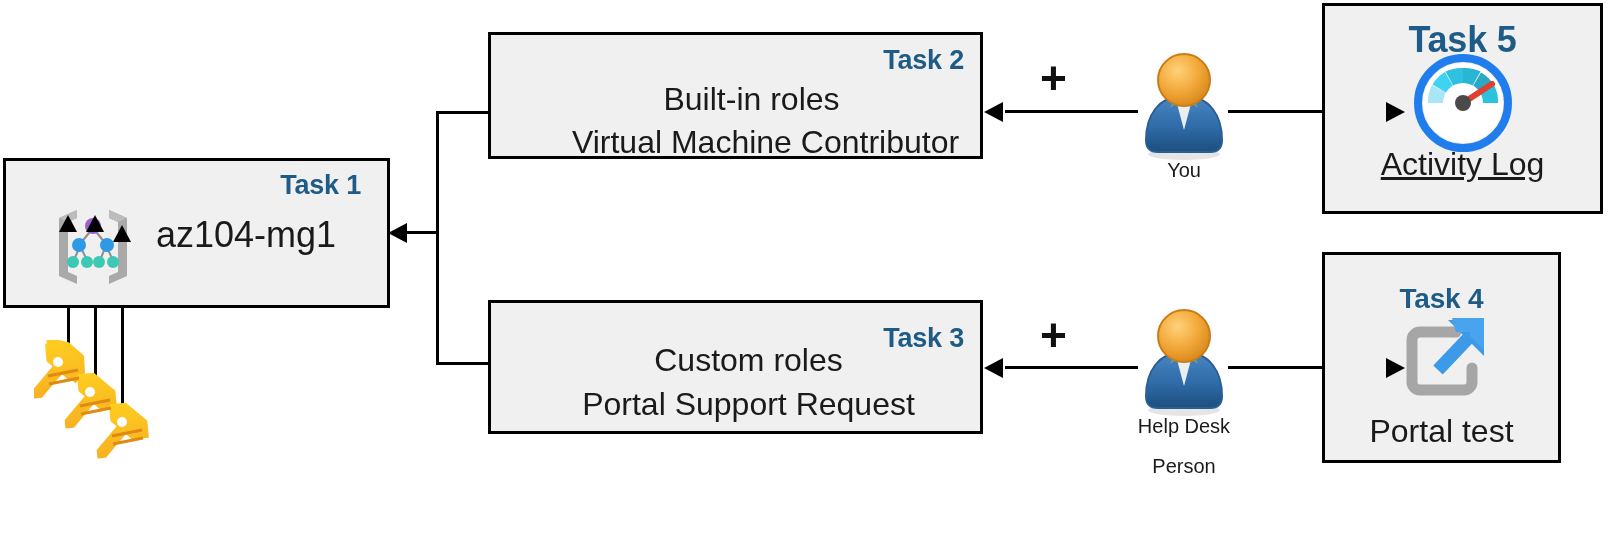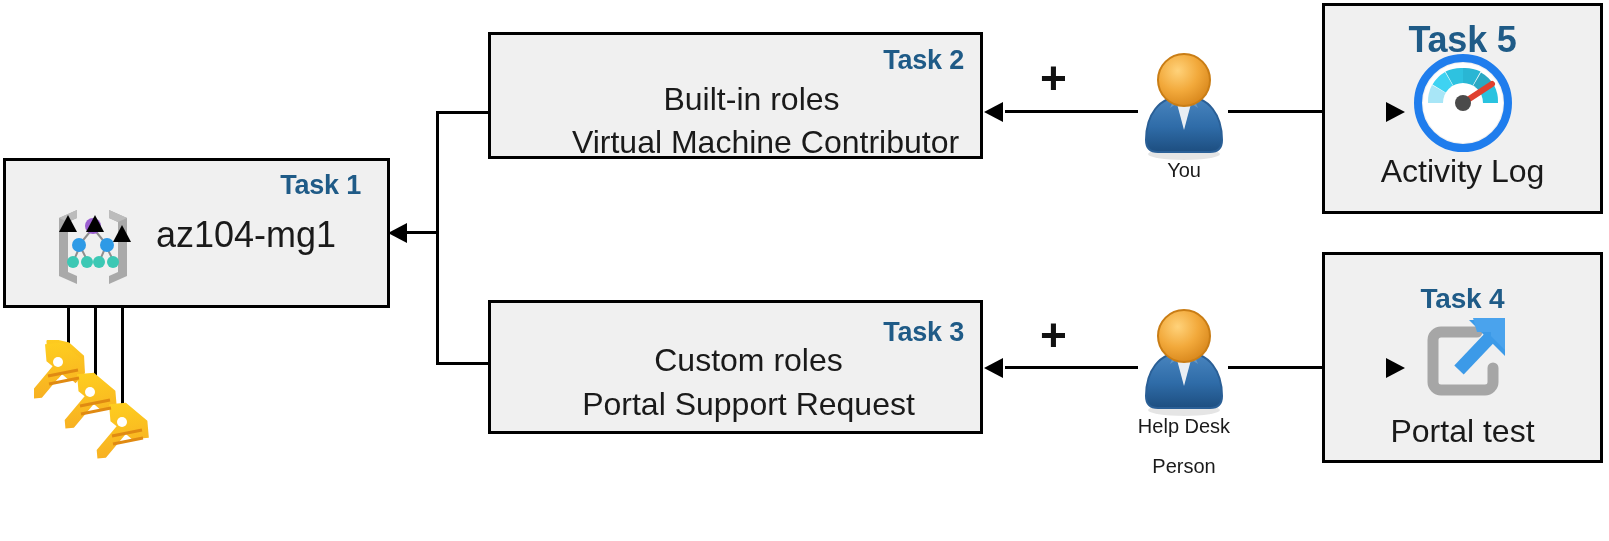--- a/index.html
+++ b/index.html
@@ -58,44 +58,44 @@
     white-space: nowrap;
   }
 
   
   #task2 { left: 488px; top: 32px; width: 495px; height: 127px; }
   #task2 .task-label { right: 16px; top: 10px; }
   #task2 .box-text { top: 43px; padding-left: 32px; }
 
   
   #task3 { left: 488px; top: 300px; width: 495px; height: 134px; }
-  #task3 .task-label { right: 16px; top: 14px; text-align: right; }
+  #task3 .task-label { right: 16px; top: 20px; text-align: right; }
   #task3 .box-text { top: 36px; padding-left: 26px; }
 
   
   #task5 { left: 1322px; top: 3px; width: 281px; height: 211px; }
   #task5 .task-label {
     left: 0; right: 0; top: 13px; text-align: center;
     font-size: 36px;
   }
   
-  #task4 { left: 1322px; top: 252px; width: 281px; height: 211px; }
+  #task4 { left: 1322px; top: 252px; width: 239px; height: 211px; }
   #task4 .task-label {
     left: 0; right: 0; top: 28px; text-align: center;
     font-size: 28px;
   }
   .icon-caption {
     position: absolute;
     left: 0; right: 0;
     text-align: center;
     font-size: 32px;
     color: #1a1a1a;
     white-space: nowrap;
   }
-  #task5 .icon-caption { top: 147px; }
+  #task5 .icon-caption { top: 140px; text-decoration: underline; }
   #task4 .icon-caption { top: 158px; }
 
   
   .line { position: absolute; background: #000000; z-index: 2; }
   .hline { height: 3px; }
   .vline { width: 3px; }
 
   .arrowhead {
     position: absolute;
     width: 0; height: 0;

